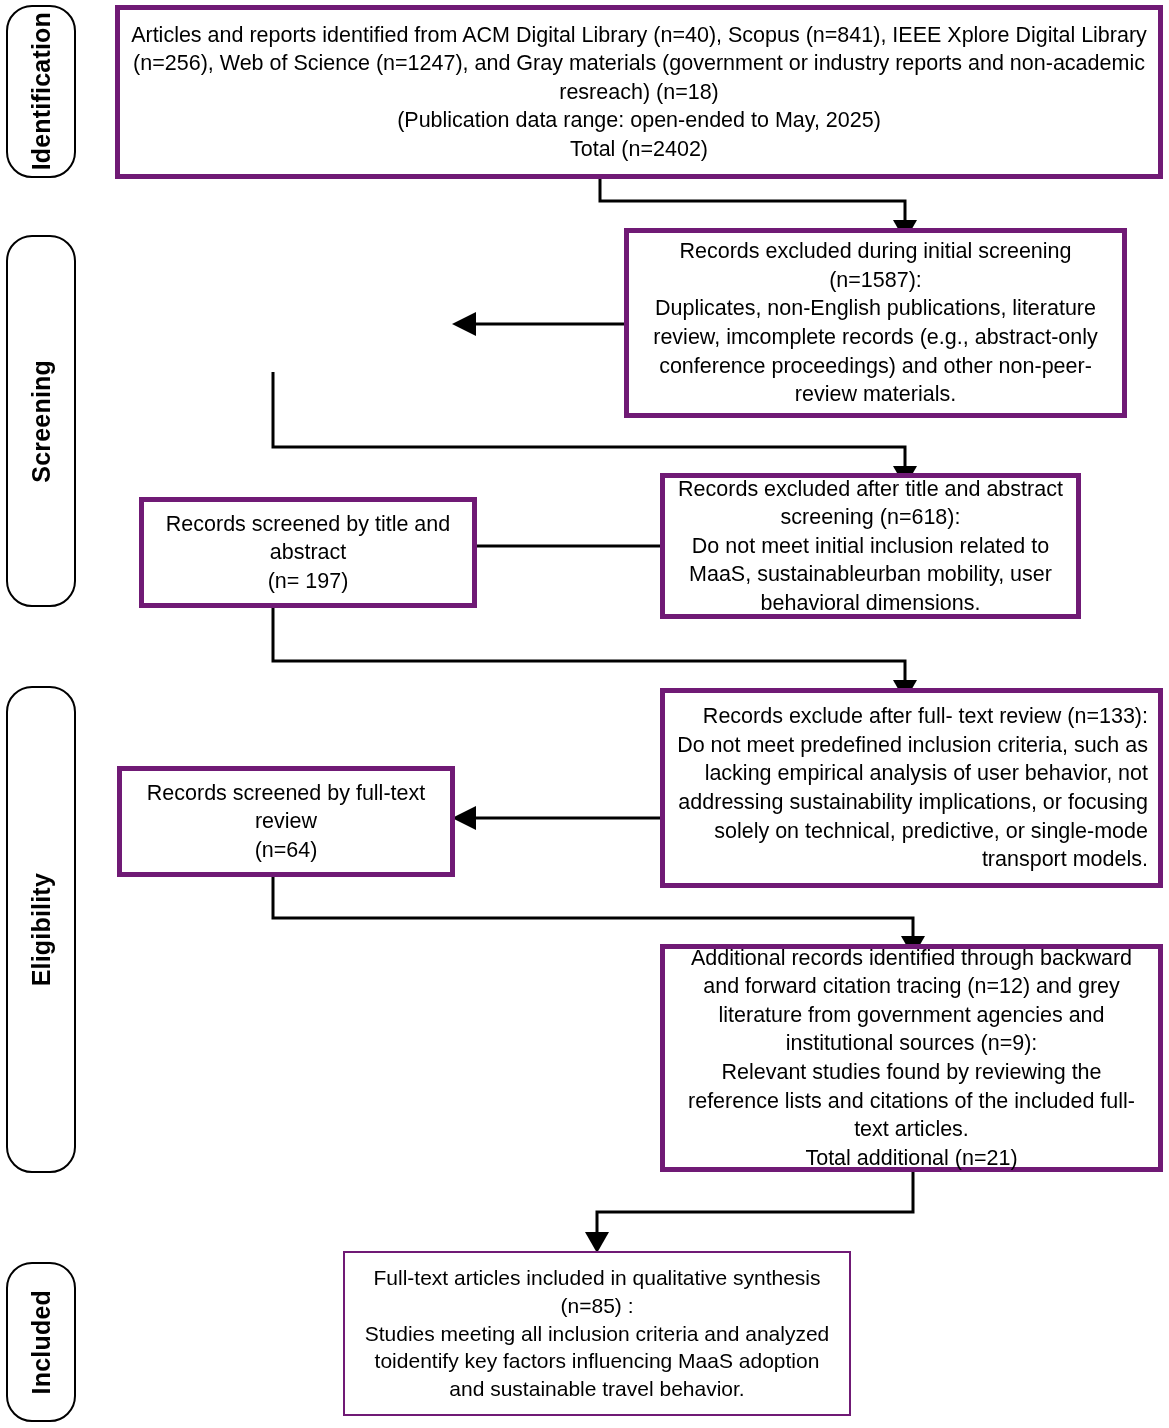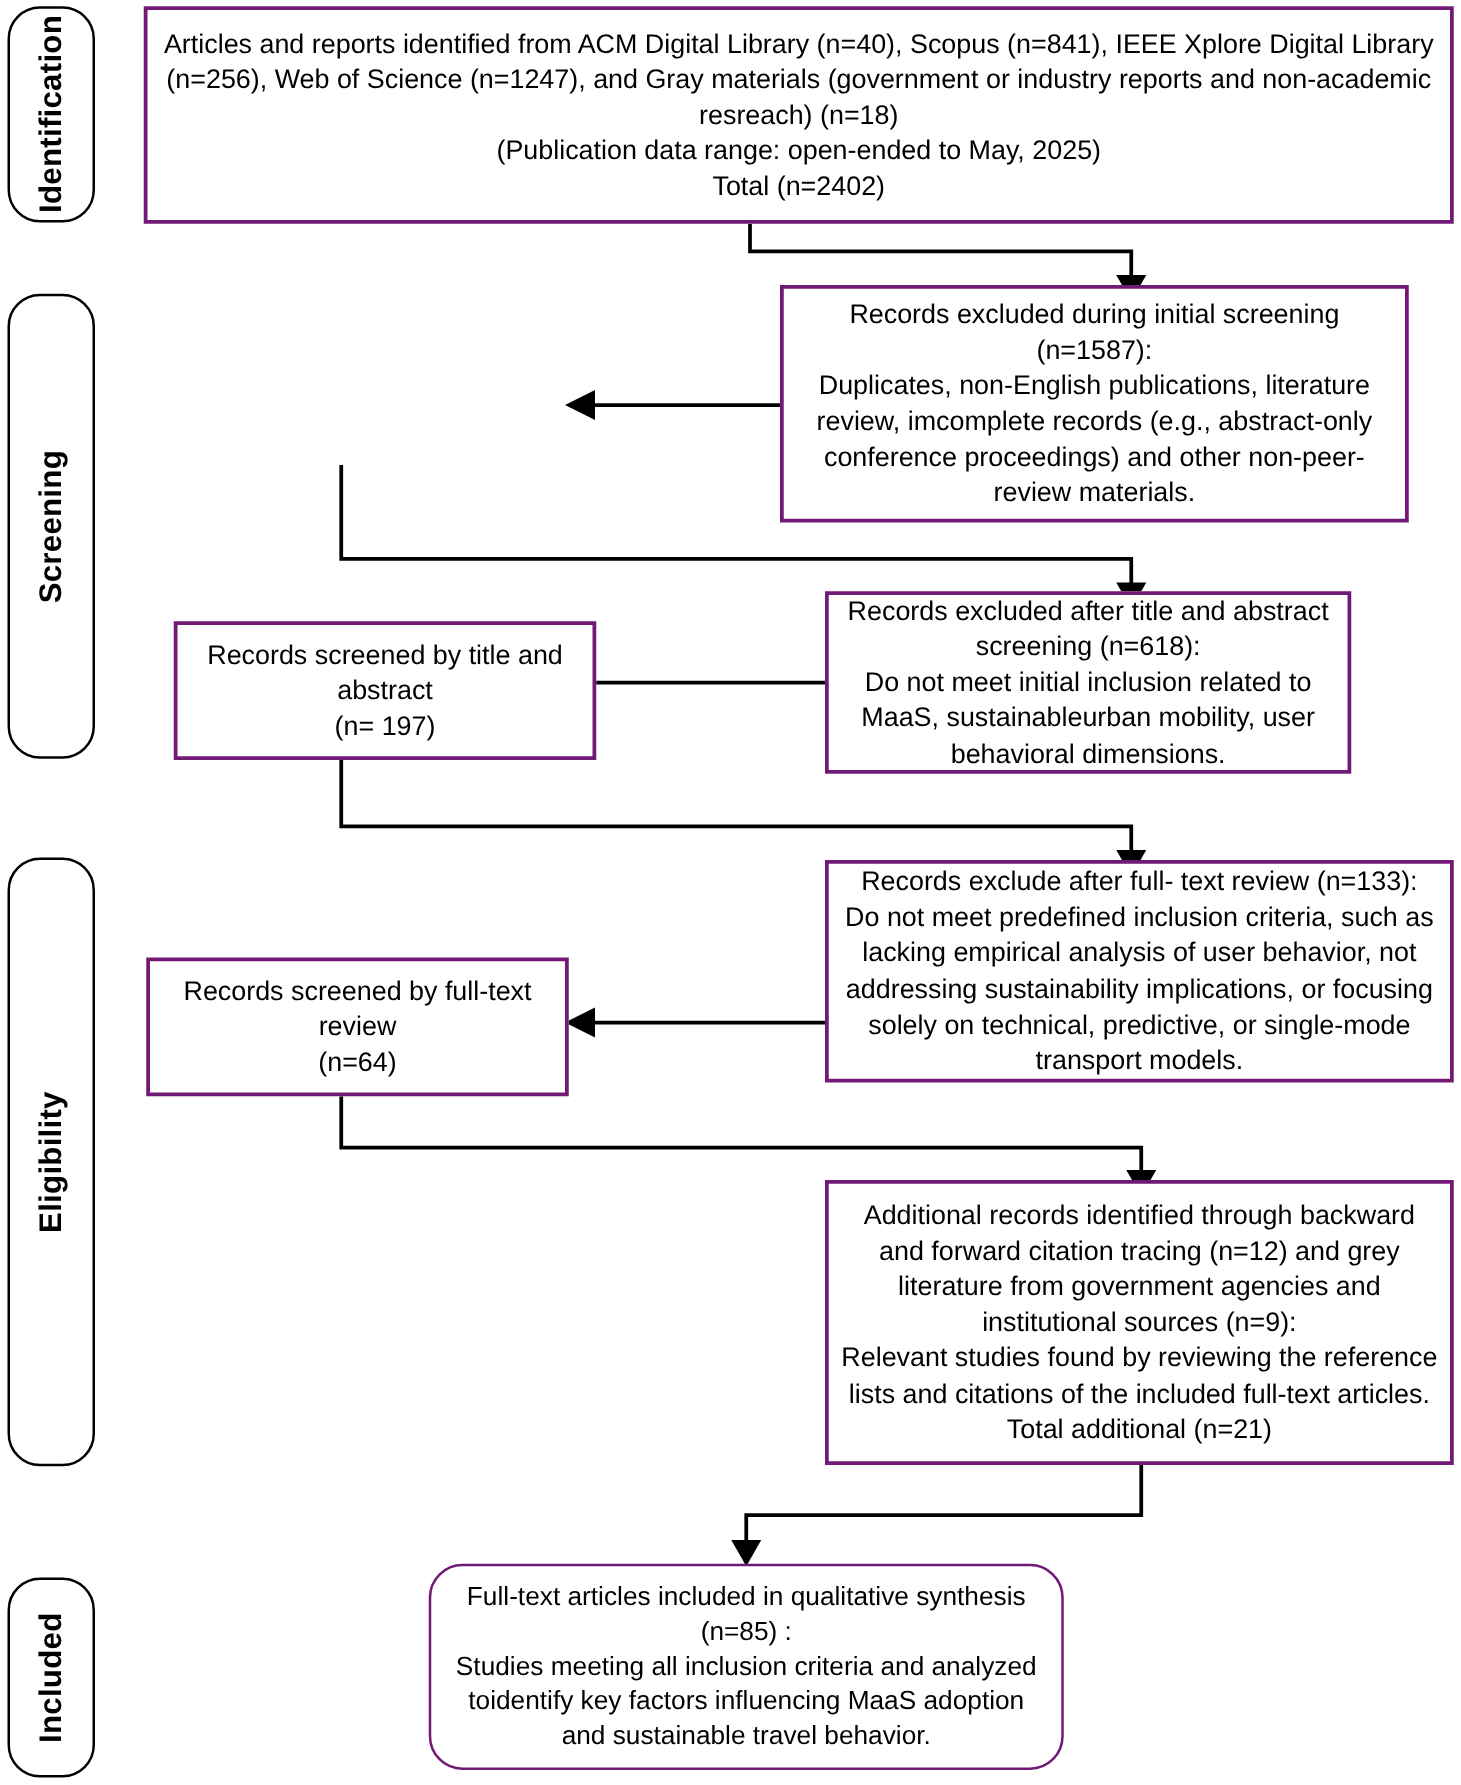--- a/index.html
+++ b/index.html
@@ -34,35 +34,35 @@
     transform: rotate(180deg);
     font-weight: bold;
     font-size: 25px;
     letter-spacing: 0.2px;
     white-space: nowrap;
     line-height: 1;
   }
   .node {
     position: absolute;
     box-sizing: border-box;
-    border: 3px solid #701a75;
+    border: 5px solid #701a75;
     background: #ffffff;
     display: flex;
     align-items: center;
     justify-content: center;
     text-align: center;
   }
   .node .txt {
     display: block;
     font-size: 21.5px;
     line-height: 1.33;
     padding: 2px 10px;
     white-space: pre-line;
   }
-  .node.thin { border-width: 2px; border-radius: 27px; }
+  .node.thin { border-width: 2px; }
   .node .txt.sm { font-size: 21px; }
   svg.links {
     position: absolute;
     left: 0;
     top: 0;
     width: 1169px;
     height: 1428px;
     pointer-events: none;
   }
   svg.links path, svg.links line {
@@ -136,21 +136,21 @@
   <div class="node" style="left:660px; top:473px; width:421px; height:146px;">
     <span class="txt">Records  excluded after title and abstract screening (n=618):
 Do not meet initial inclusion related to MaaS, sustainableurban mobility, user behavioral dimensions.</span>
   </div>
 
   <div class="node" style="left:117px; top:497px; width:338px; height:111px;margin-left:22px;">
     <span class="txt">Records  screened by title and abstract
 (n= 197)</span>
   </div>
 
-  <div class="node" style="left:660px; top:688px; width:503px; height:178px;">
+  <div class="node" style="left:660px; top:688px; width:503px; height:200px;text-align:right;">
     <span class="txt">Records exclude after full- text review (n=133):
 Do not meet predefined inclusion criteria, such as lacking empirical analysis of user behavior, not addressing sustainability implications, or focusing solely on technical, predictive, or single-mode transport models.</span>
   </div>
 
   <div class="node" style="left:117px; top:766px; width:338px; height:111px;">
     <span class="txt">Records  screened by full-text review
 (n=64)</span>
   </div>
 
   <div class="node" style="left:660px; top:944px; width:503px; height:228px;">

